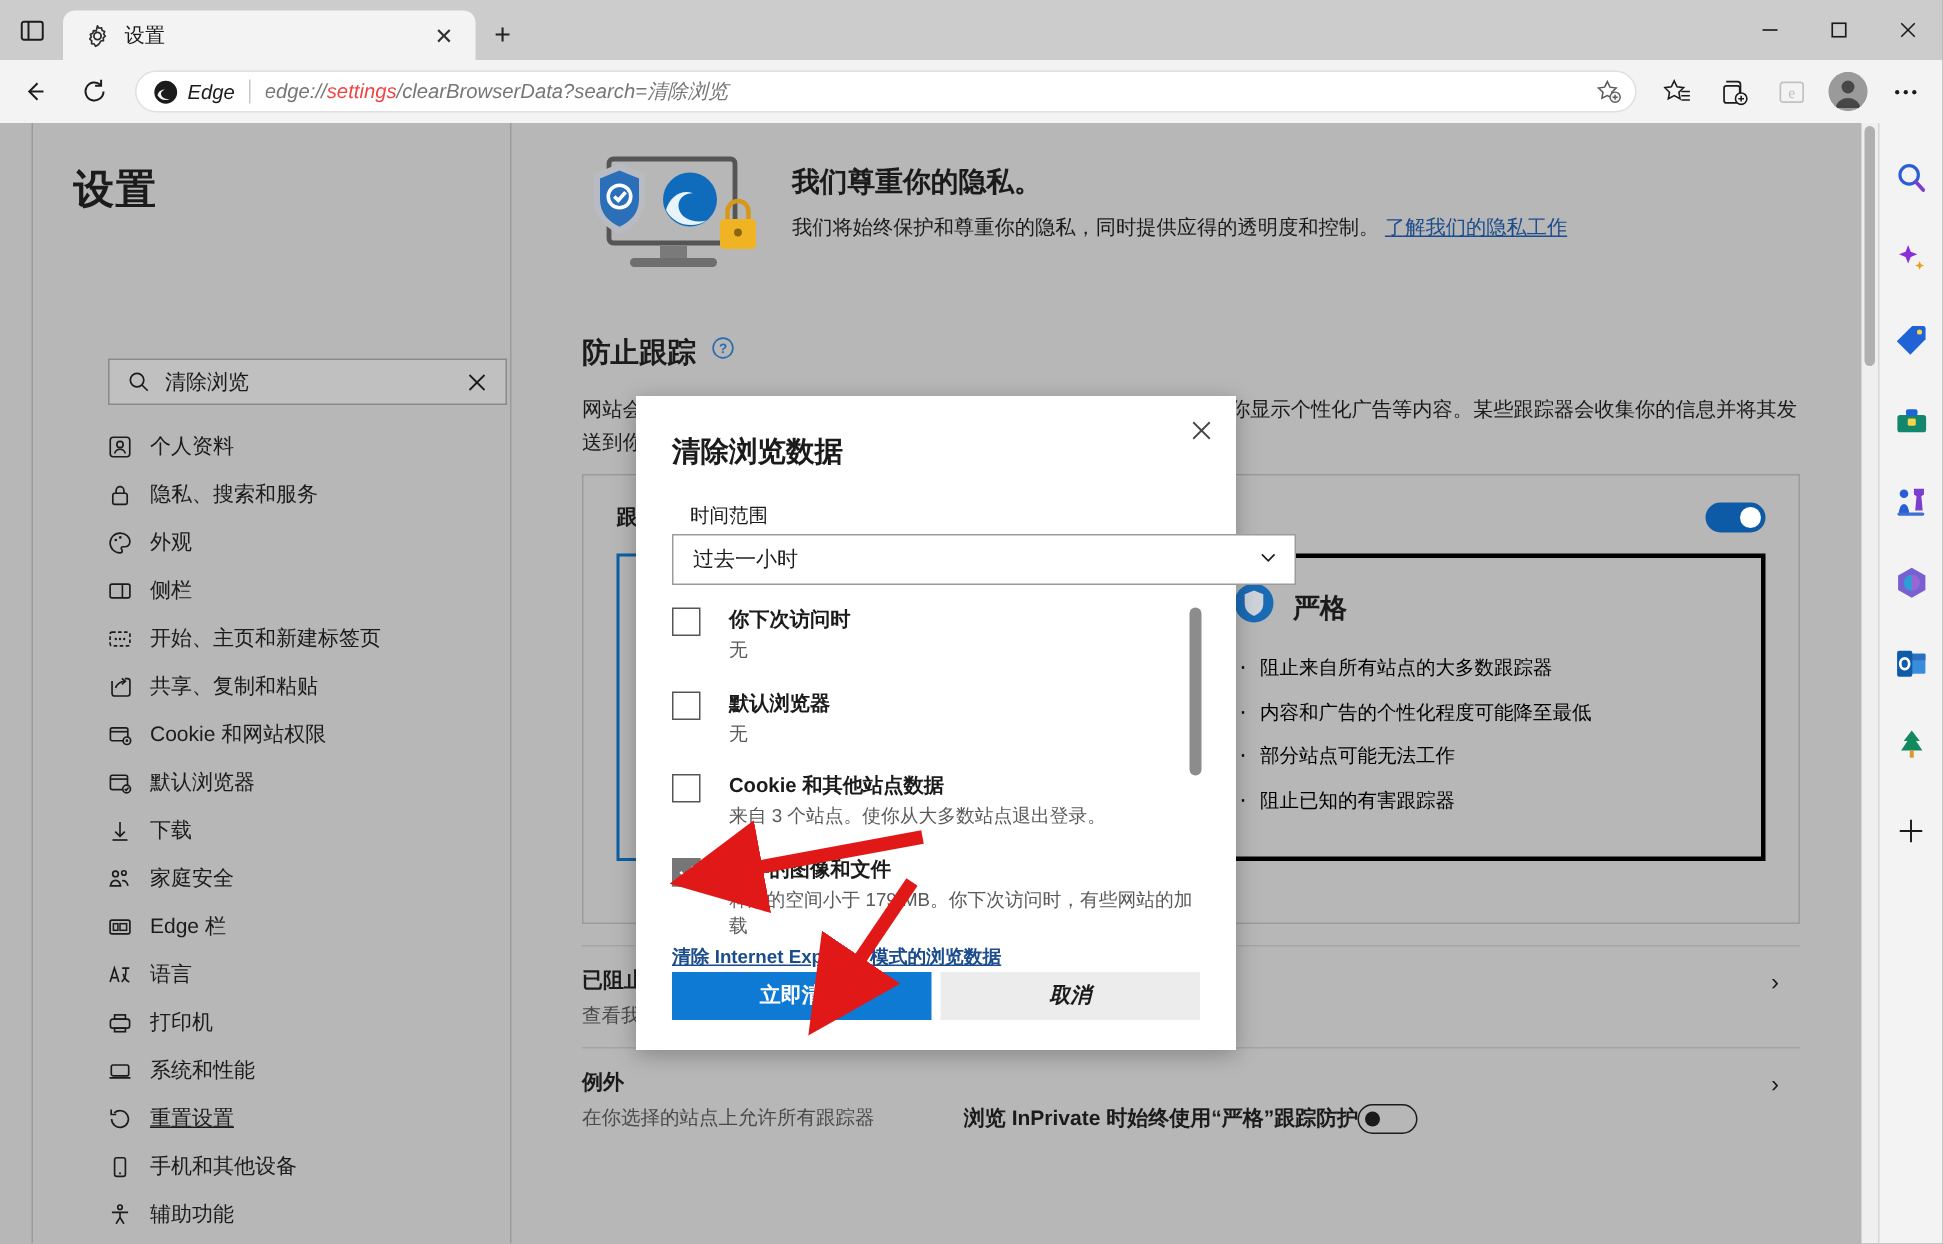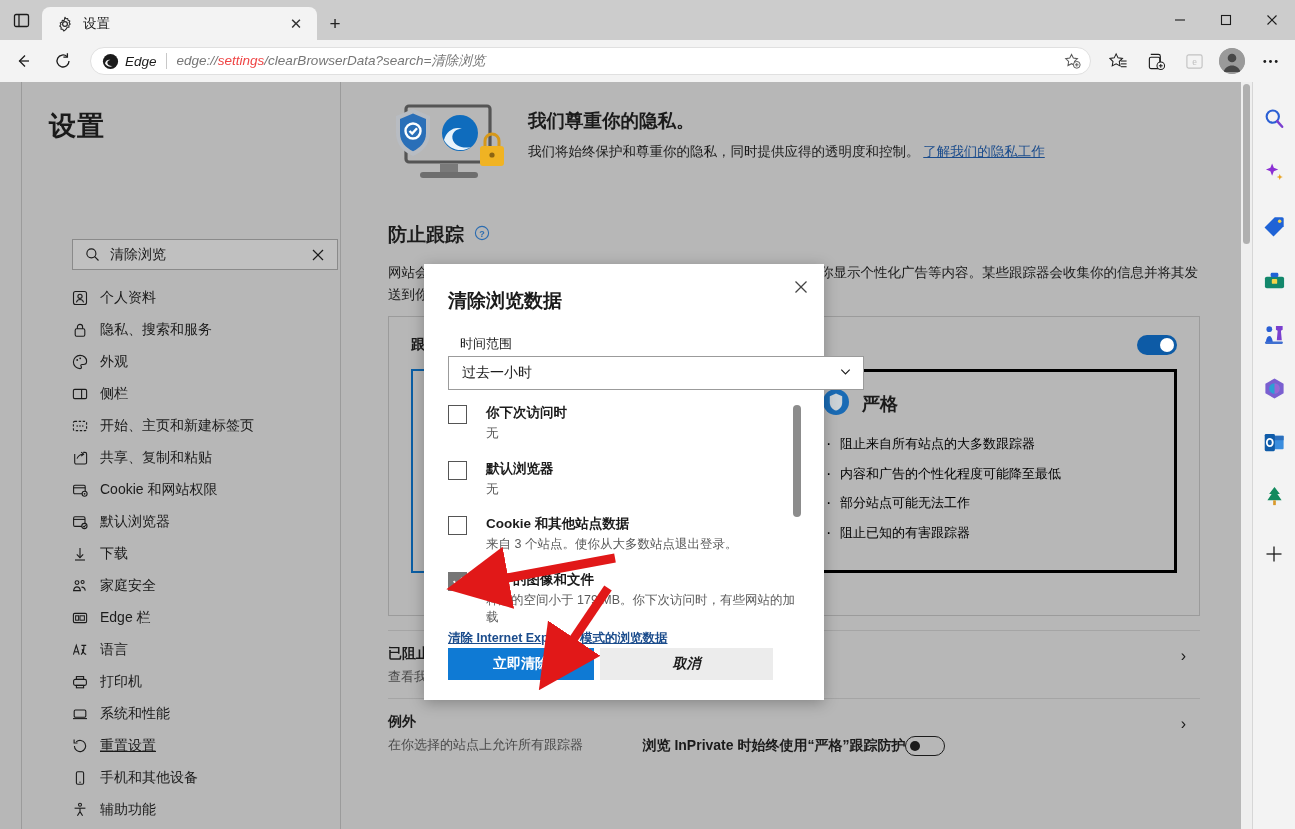--- a/index.html
+++ b/index.html
@@ -127,21 +127,21 @@
   .dlg-select .cv{ flex:1; }
   .dlg-scrollarea{ position:absolute; left:24px; top:140px; width:352px; height:230px; }
   .chkrow{ position:relative; padding-left:38px; margin-bottom:17px; }
   .chkbox{ position:absolute; left:0; top:1px; width:19px; height:19px; border:1px solid #555; background:#fff; }
   .chkbox.checked{ background:#767676; border-color:#767676; display:flex; align-items:center; justify-content:center; }
   .chkrow .ctitle{ font-size:13.5px; font-weight:bold; color:#1b1b1b; }
   .chkrow .cdesc{ font-size:12.5px; color:#5a5a5a; margin-top:3px; line-height:1.4; }
   .dlg-scroll{ position:absolute; left:369px; top:141px; width:8px; height:112px; background:#8c8c8c; border-radius:4px; }
   .dlg-ielink{ position:absolute; left:24px; top:366px; font-size:12.5px; font-weight:bold; color:#1b4c8c; text-decoration:underline; }
   .dlg-buttons{ position:absolute; left:24px; top:384px; width:352px; display:flex; gap:6px; }
-  .btn-primary{ width:146px; height:32px; background:#0f7ad4; color:#fff; font-size:14px; font-weight:bold; display:flex; align-items:center; justify-content:center; border:none; }
+  .btn-primary{ width:173px; height:32px; background:#0f7ad4; color:#fff; font-size:14px; font-weight:bold; display:flex; align-items:center; justify-content:center; border:none; }
   .btn-secondary{ width:173px; height:32px; background:#ececec; color:#1b1b1b; font-size:14px; font-weight:bold; display:flex; align-items:center; justify-content:center; border:none;font-style:italic; }
 
   .arrows{ position:absolute; left:0; top:0; width:1295px; height:829px; pointer-events:none; z-index:60; }
 </style>
 </head>
 <body>
 
 <div class="titlebar">
   <div class="tab-strip">
     <div class="tabsearch">

